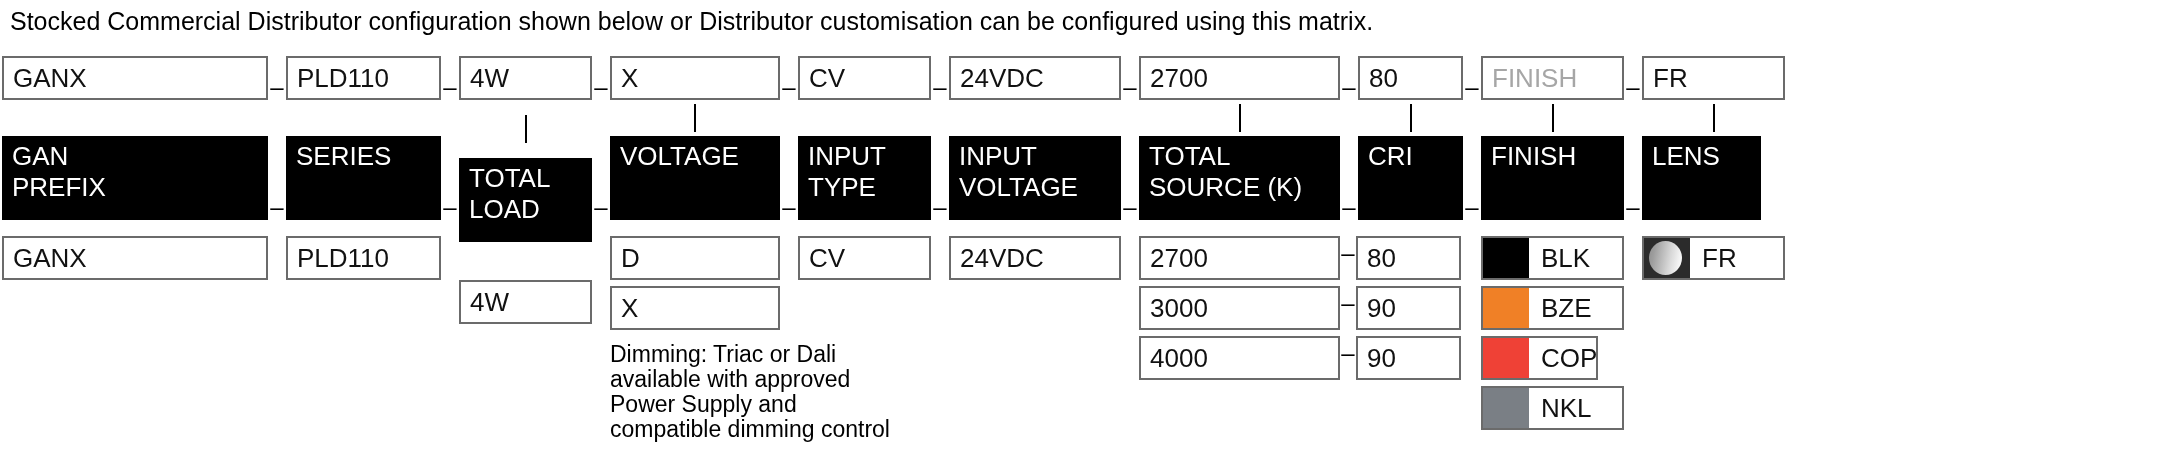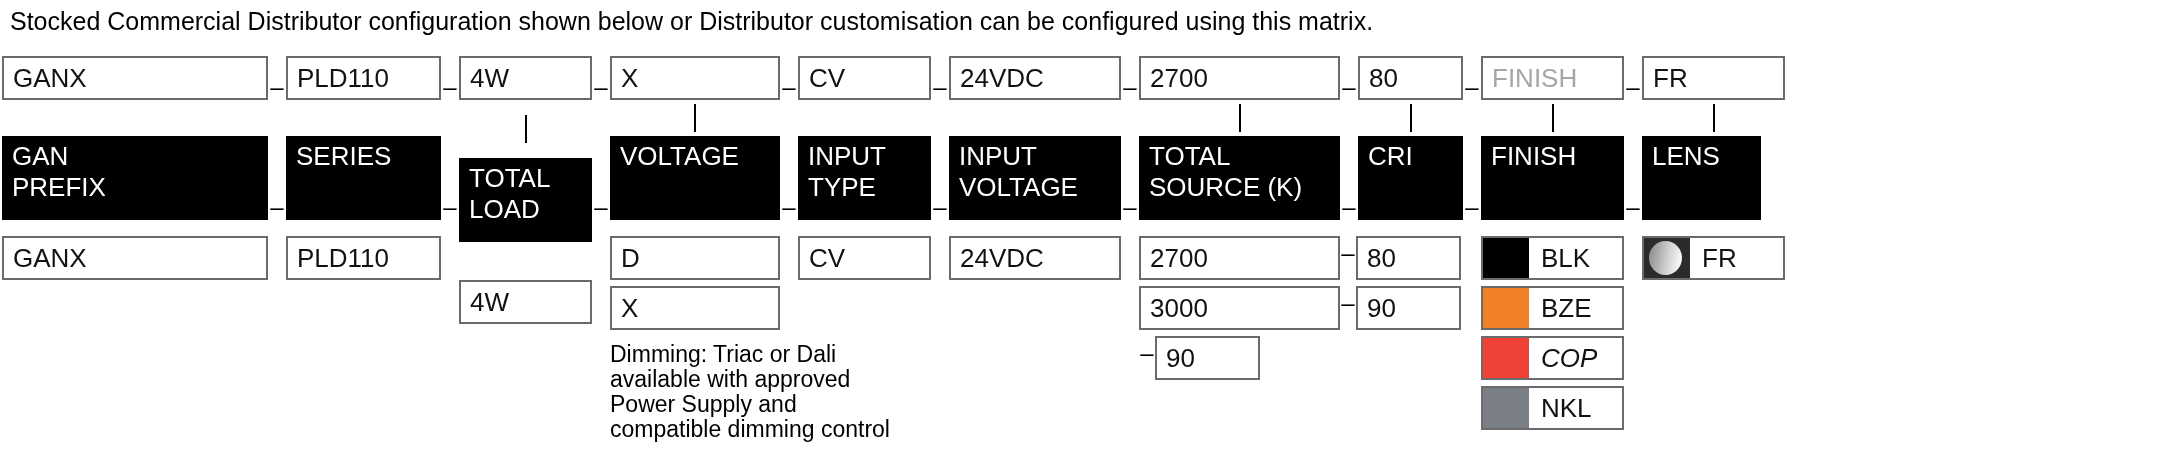--- a/index.html
+++ b/index.html
@@ -281,20 +281,21 @@
           <div class="box" style="width: 105px;">80</div>
         </div>
         <div class="row-gap"></div>
         <div class="optrow">
           <div class="box" style="width: 201px;">3000</div>
           <div class="dash row-dash">–</div>
           <div class="box" style="width: 105px;">90</div>
         </div>
         <div class="row-gap"></div>
         <div class="optrow">
+          <div class="box" style="width: 201px;">4000</div>
           <div class="dash row-dash">–</div>
           <div class="box" style="width: 105px;">90</div>
         </div>
       </div>
       <div class="column">
         <div class="dash top-dash">–</div>
         <div class="dash head-dash">–</div>
       </div>
       <div class="column" style="width: 105px;">
         <div class="box" style="width: 105px;">80</div>
@@ -314,21 +315,21 @@
         <div class="swatch-box" style="width: 143px;">
           <div class="swatch" style="background: rgb(0, 0, 0);"></div>
           <div class="swatch-label">BLK</div>
         </div>
         <div class="row-gap"></div>
         <div class="swatch-box" style="width: 143px;">
           <div class="swatch" style="background: rgb(240, 128, 38);"></div>
           <div class="swatch-label">BZE</div>
         </div>
         <div class="row-gap"></div>
-        <div class="swatch-box" style="width: 143px; font-style: italic;">
+        <div class="swatch-box" style="width: 117px;">
           <div class="swatch" style="background: rgb(239, 65, 54);"></div>
           <div class="swatch-label">COP</div>
         </div>
         <div class="row-gap"></div>
         <div class="swatch-box" style="width: 143px;">
           <div class="swatch" style="background: rgb(122, 127, 133);"></div>
           <div class="swatch-label">NKL</div>
         </div>
       </div>
       <div class="column">

